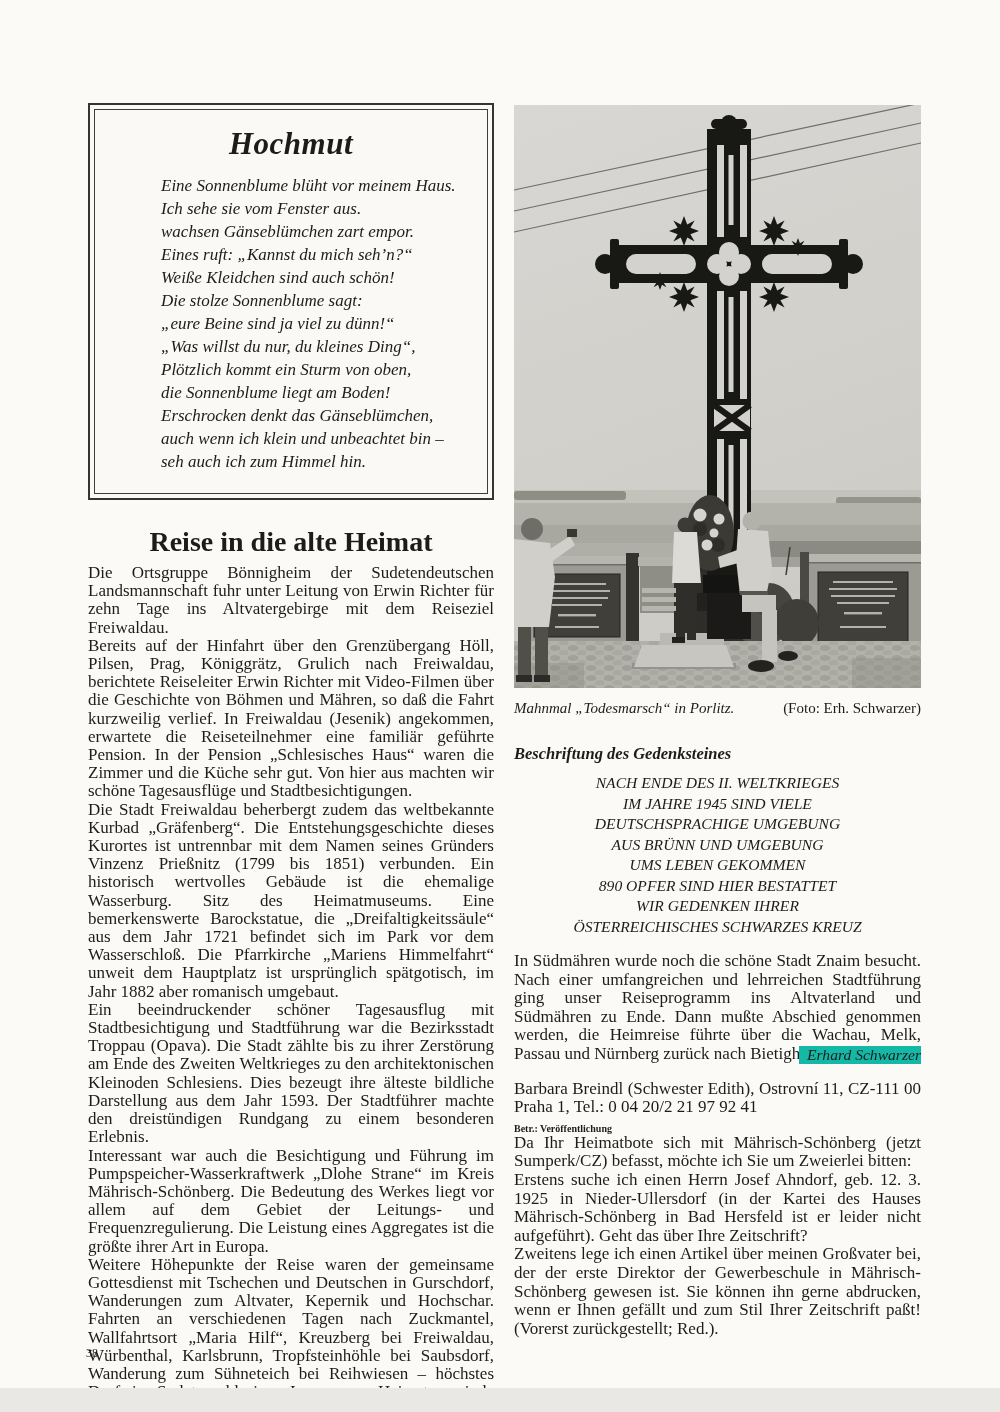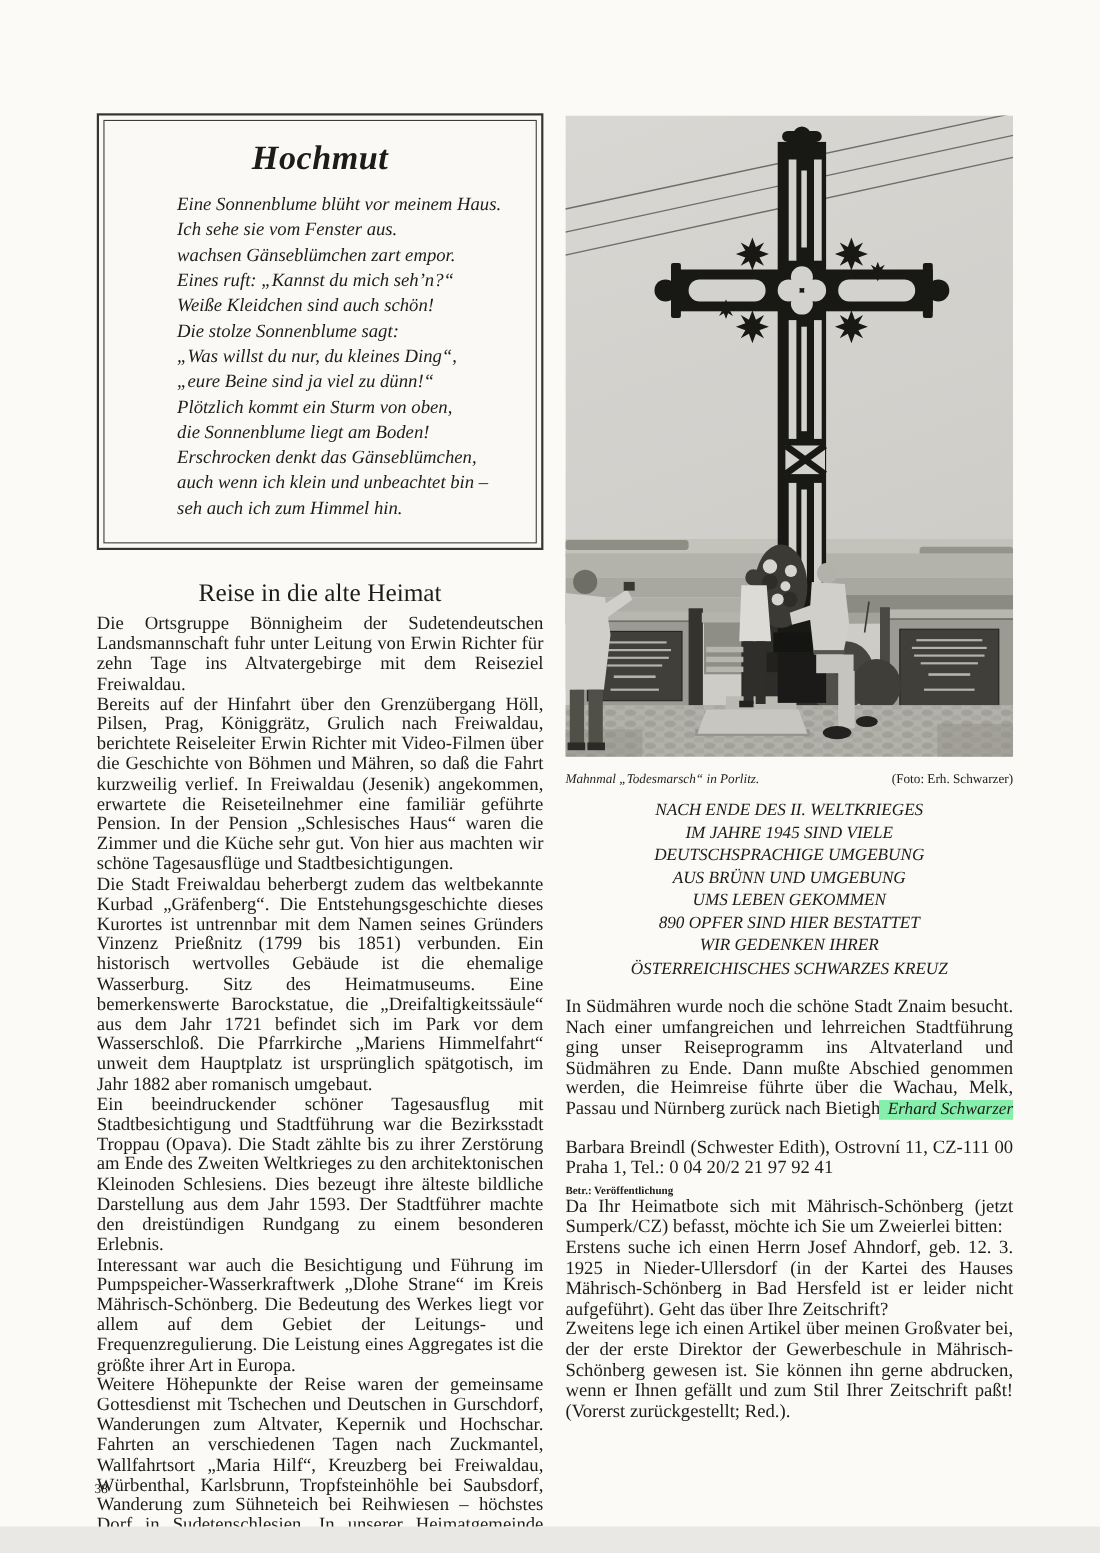--- a/index.html
+++ b/index.html
@@ -17,41 +17,41 @@
   .poem-frame{margin-top:103px;border:2px solid #343431;padding:4px;background:#faf9f5;}
   .poem-inner{border:1px solid #3d3d3a;padding:14px 10px 20px 10px;}
   .poem-title{
     margin:2px 0 12px 0;text-align:center;
     font-size:31px;font-weight:bold;font-style:italic;letter-spacing:.5px;
   }
   .poem-lines{padding-left:56px;}
   .poem-line{font-style:italic;font-size:17px;line-height:23px;white-space:nowrap;}
 
   
-  .article-title{margin:26px 0 6px 0;text-align:center;font-size:23px;font-weight:normal;}
+  .article-title{margin:26px 0 6px 0;text-align:center;font-size:28px;font-weight:bold;}
   .body-par{margin:0;text-align:justify;font-size:17px;line-height:18.2px;}
   .col-right .body-par{line-height:18.6px;}
 
   
   .photo-fig{margin:105px 0 0 0;width:407px;height:583px;line-height:0;}
   .caption-row{
     display:flex;justify-content:space-between;align-items:baseline;
-    margin-top:11px;font-size:12px;line-height:19px;text-align:center;
+    margin-top:11px;font-size:15px;line-height:19px;text-align:center;
   }
   .caption-it{font-style:italic;}
   .caption-credit{font-style:normal;}
 
   .inscr-heading{margin:26px 0 0 0;font-size:16.5px;font-weight:bold;font-style:italic;}
   .inscription{margin-top:9px;text-align:center;}
   .inscr-line{font-style:italic;font-size:15.6px;line-height:20.5px;}
 
   .closing-wrap{position:relative;margin-top:15px;}
   .signature{
     position:absolute;right:0;bottom:0;font-style:italic;font-size:15.6px;
-    background:#86efac;padding-left:8px;
+    background:#14b8a6;padding-left:8px;
   }
   .contact-par{margin-top:16px;}
   .letter-heading{margin:6px 0 0 0;font-size:10px;font-weight:bold;}
 
   .page-number{position:absolute;left:86px;top:1346px;font-size:12px;}
 </style>
 </head>
 <body>
 
 <div class="page">
@@ -61,22 +61,22 @@
     <div class="poem-frame">
       <div class="poem-inner">
         <div class="poem-title">Hochmut</div>
         <div class="poem-lines">
           <div class="poem-line">Eine Sonnenblume blüht vor meinem Haus.</div>
           <div class="poem-line">Ich sehe sie vom Fenster aus.</div>
           <div class="poem-line">wachsen Gänseblümchen zart empor.</div>
           <div class="poem-line">Eines ruft: „Kannst du mich seh’n?“</div>
           <div class="poem-line">Weiße Kleidchen sind auch schön!</div>
           <div class="poem-line">Die stolze Sonnenblume sagt:</div>
+          <div class="poem-line">„eure Beine sind ja viel zu dünn!“</div>
           <div class="poem-line">„Was willst du nur, du kleines Ding“,</div>
-          <div class="poem-line">„eure Beine sind ja viel zu dünn!“</div>
           <div class="poem-line">Plötzlich kommt ein Sturm von oben,</div>
           <div class="poem-line">die Sonnenblume liegt am Boden!</div>
           <div class="poem-line">Erschrocken denkt das Gänseblümchen,</div>
           <div class="poem-line">auch wenn ich klein und unbeachtet bin –</div>
           <div class="poem-line">seh auch ich zum Himmel hin.</div>
         </div>
       </div>
     </div>
 
     <div class="article-title">Reise in die alte Heimat</div>
@@ -275,20 +275,21 @@
           <ellipse cx="274" cy="551" rx="10" ry="5" fill="#23221f"></ellipse>
         </g>
       </svg>
     </figure>
 
     <div class="caption-row">
       <span class="caption-it">Mahnmal „Todesmarsch“ in Porlitz.</span>
       <span class="caption-credit">(Foto: Erh. Schwarzer)</span>
     </div>
 
+    <div class="inscr-heading">Beschriftung des Gedenksteines</div>
     <div class="inscription">
       <div class="inscr-line">NACH ENDE DES II. WELTKRIEGES</div>
       <div class="inscr-line">IM JAHRE 1945 SIND VIELE</div>
       <div class="inscr-line">DEUTSCHSPRACHIGE UMGEBUNG</div>
       <div class="inscr-line">AUS BRÜNN UND UMGEBUNG</div>
       <div class="inscr-line">UMS LEBEN GEKOMMEN</div>
       <div class="inscr-line">890 OPFER SIND HIER BESTATTET</div>
       <div class="inscr-line">WIR GEDENKEN IHRER</div>
       <div class="inscr-line">ÖSTERREICHISCHES SCHWARZES KREUZ</div>
     </div>

